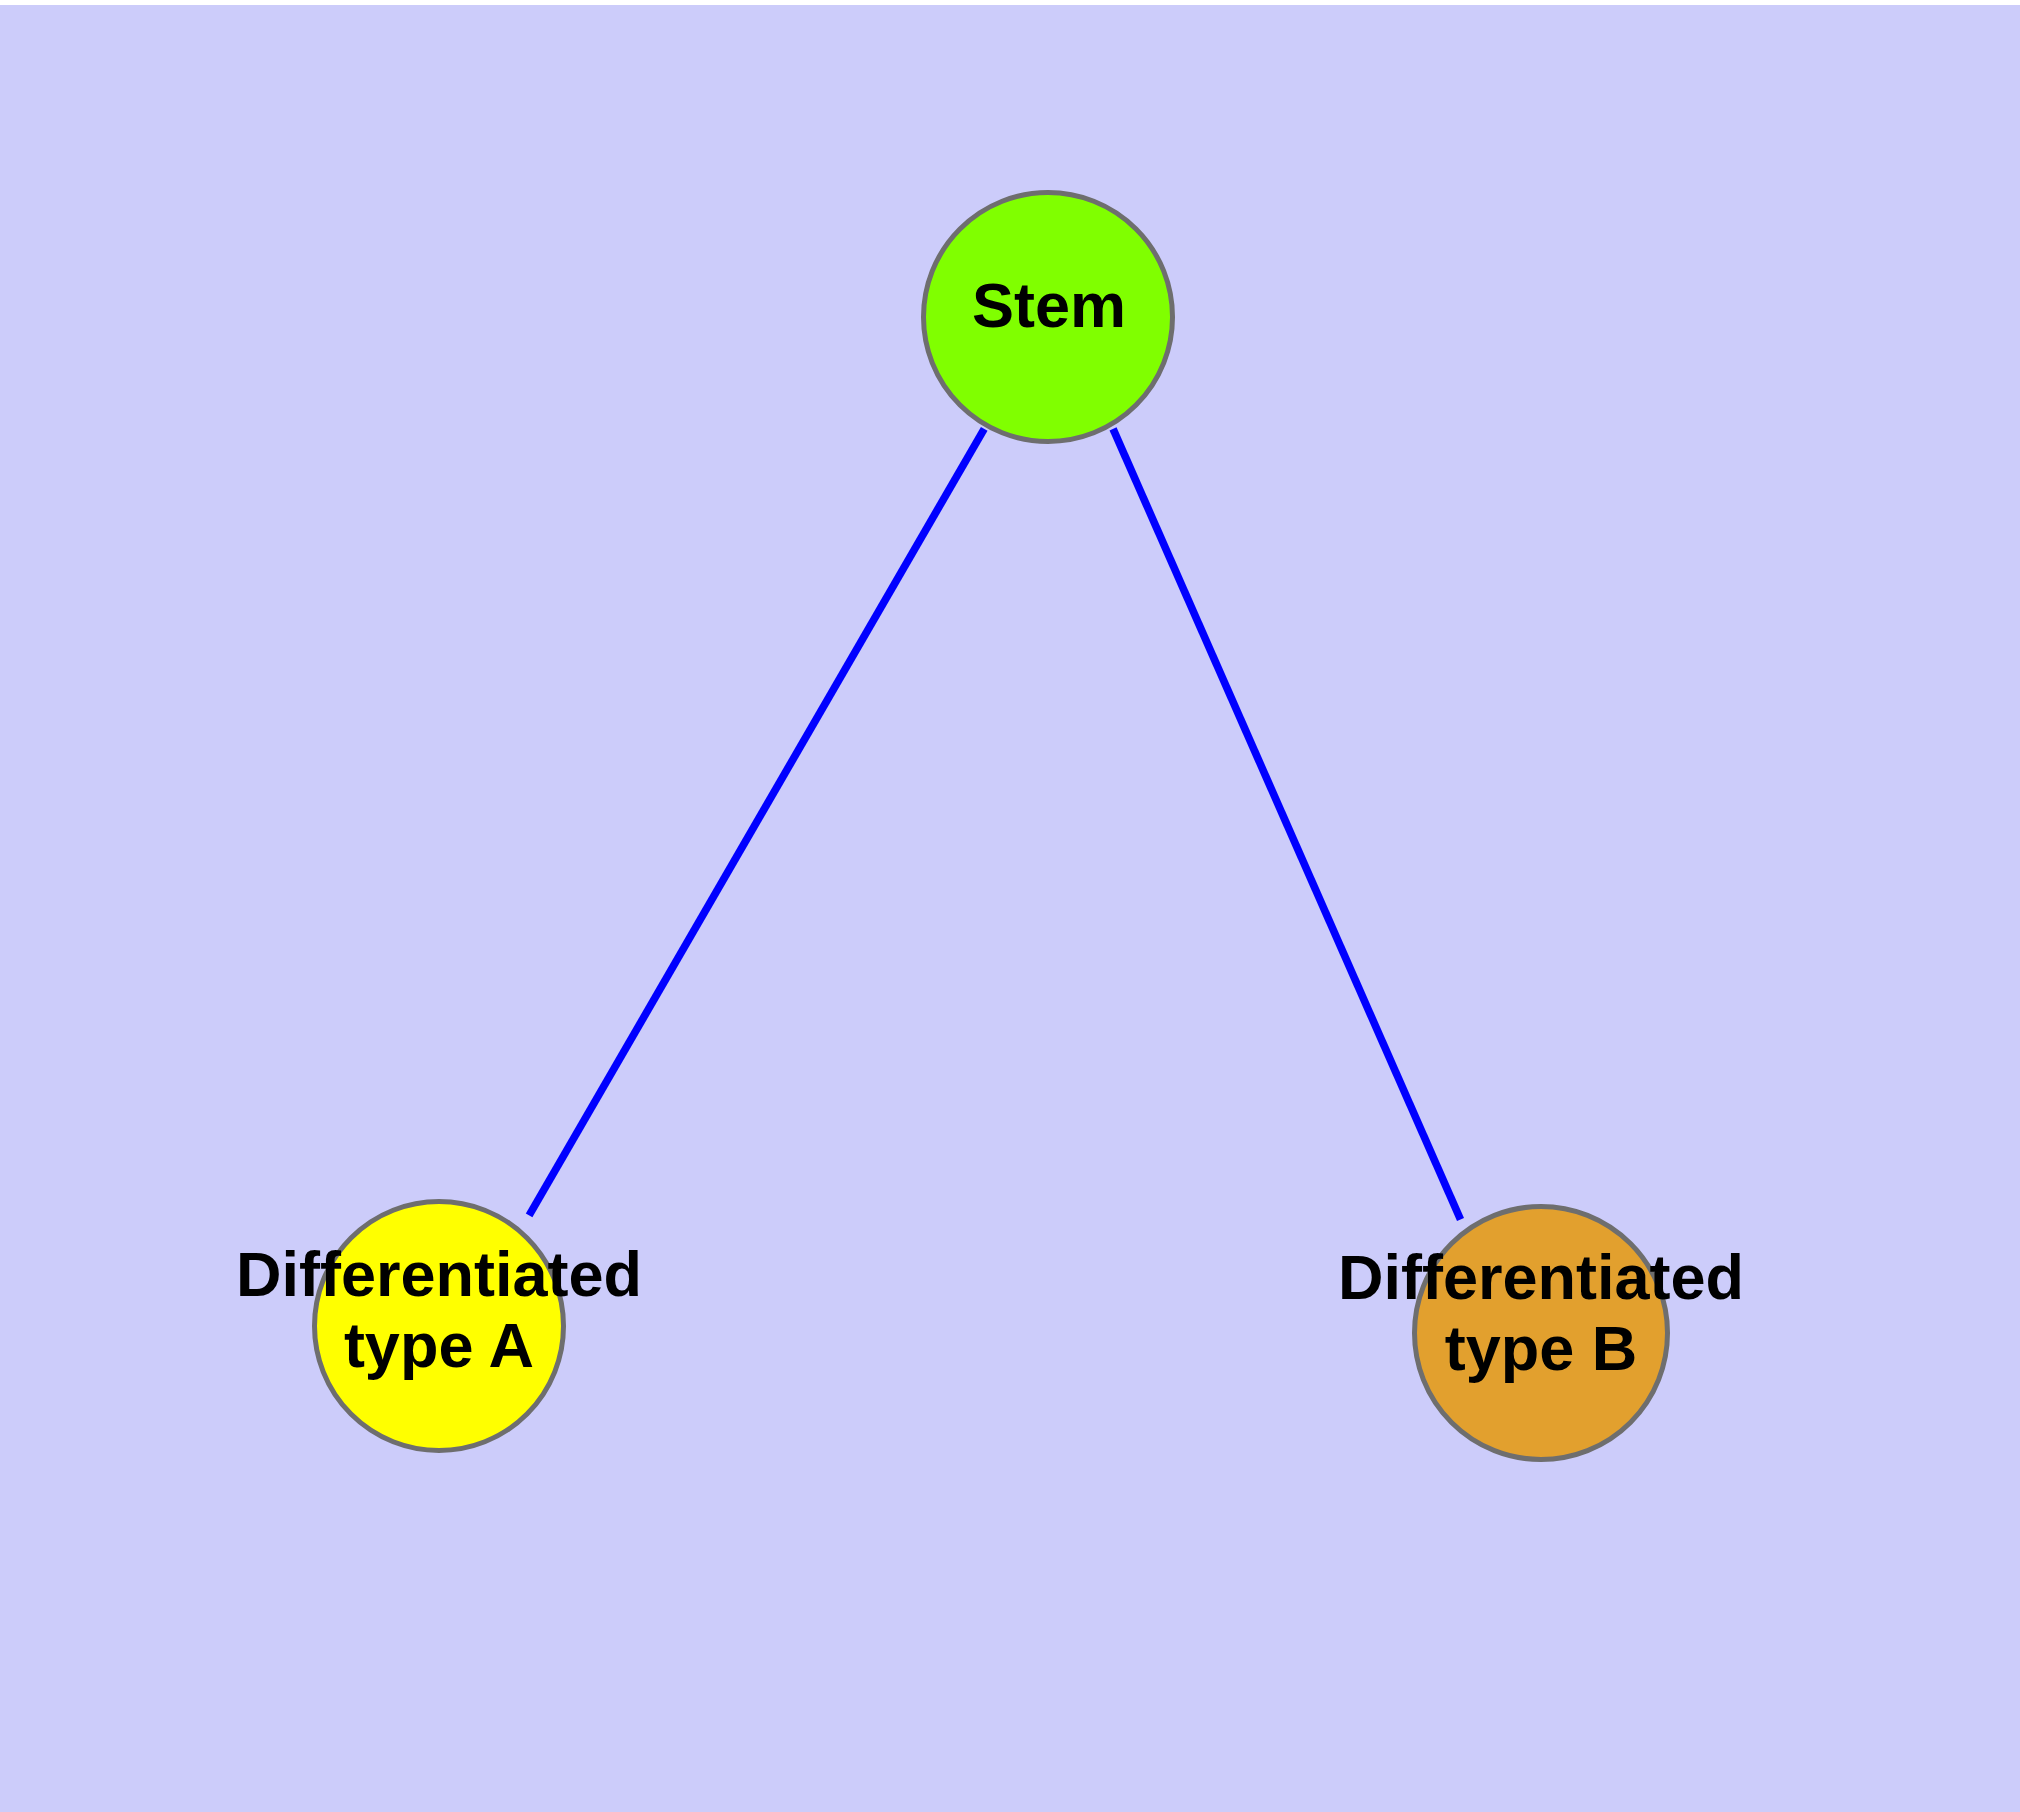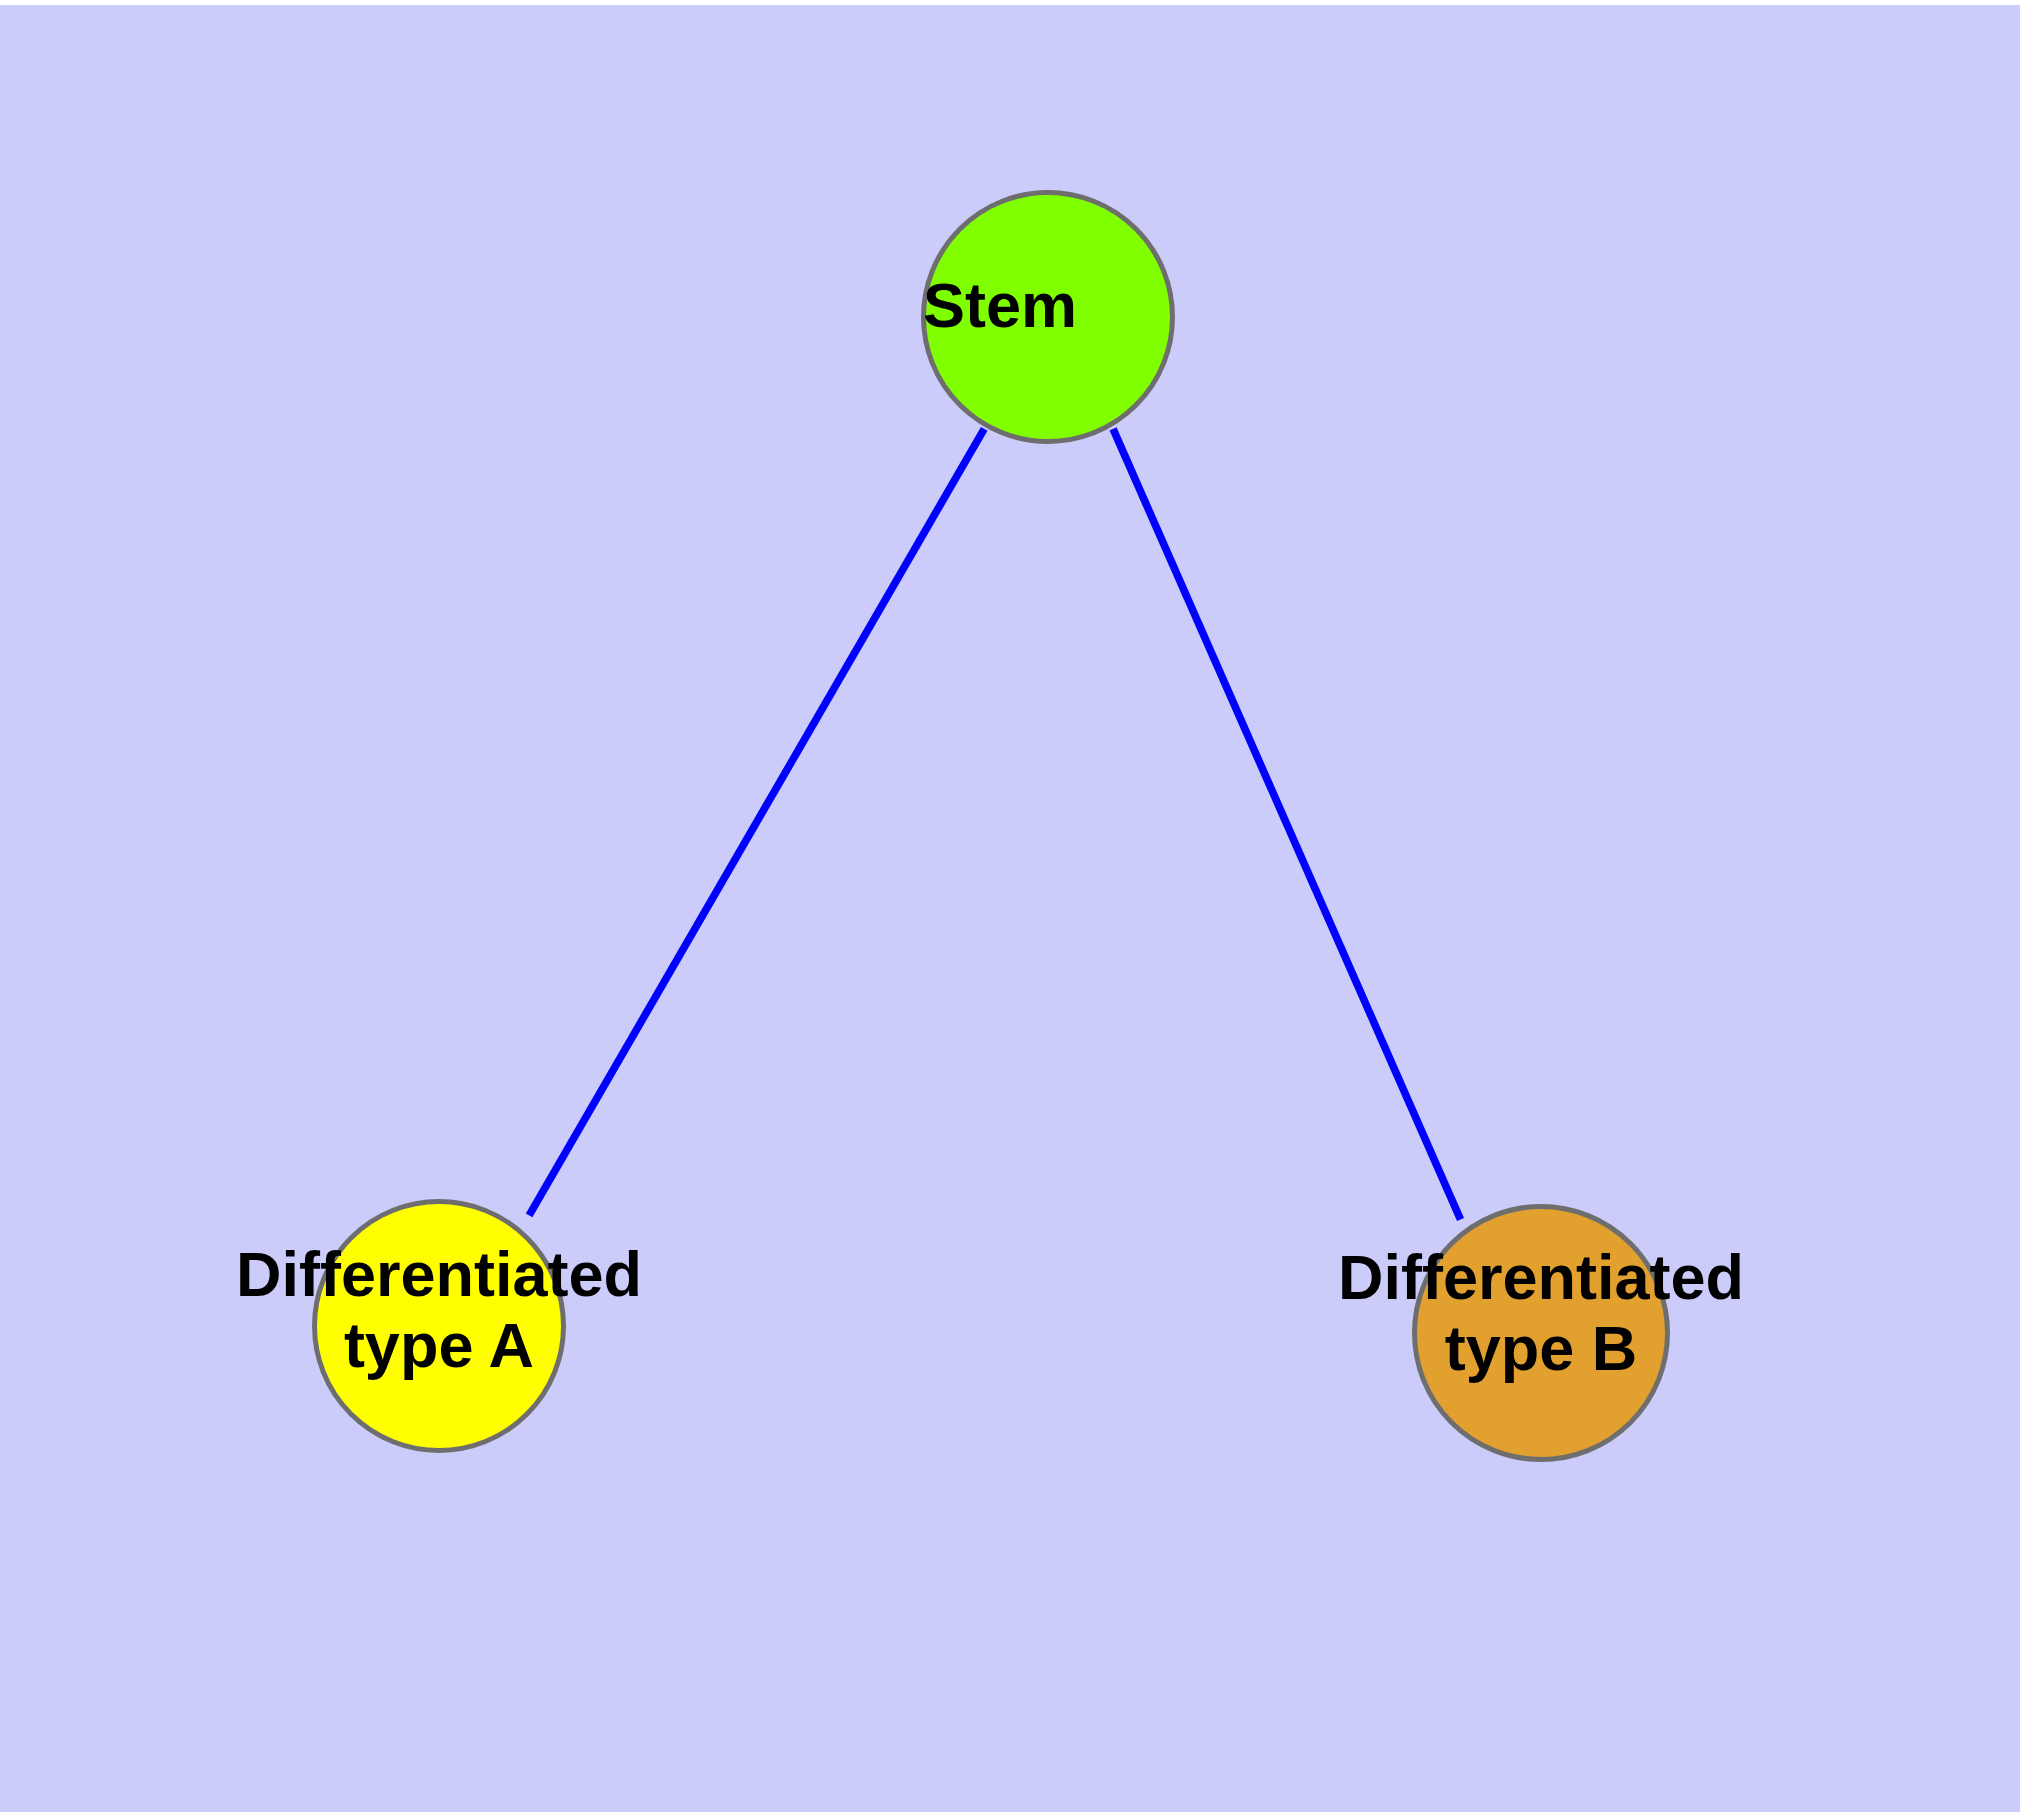--- a/index.html
+++ b/index.html
@@ -53,21 +53,21 @@
   }
   #node-stem {
     left: 921px;
     top: 190px;
     width: 254px;
     height: 254px;
     background: #80ff00;
     border: 5.1px solid #6e6e6e;
   }
   #label-stem {
-    left: 788px;
+    left: 837px;
     top: 270px;
     width: 424px;
     font-size: 63px;
   }
   #node-diff-a {
     left: 312px;
     top: 1199px;
     width: 254px;
     height: 254px;
     background: #ffff00;

